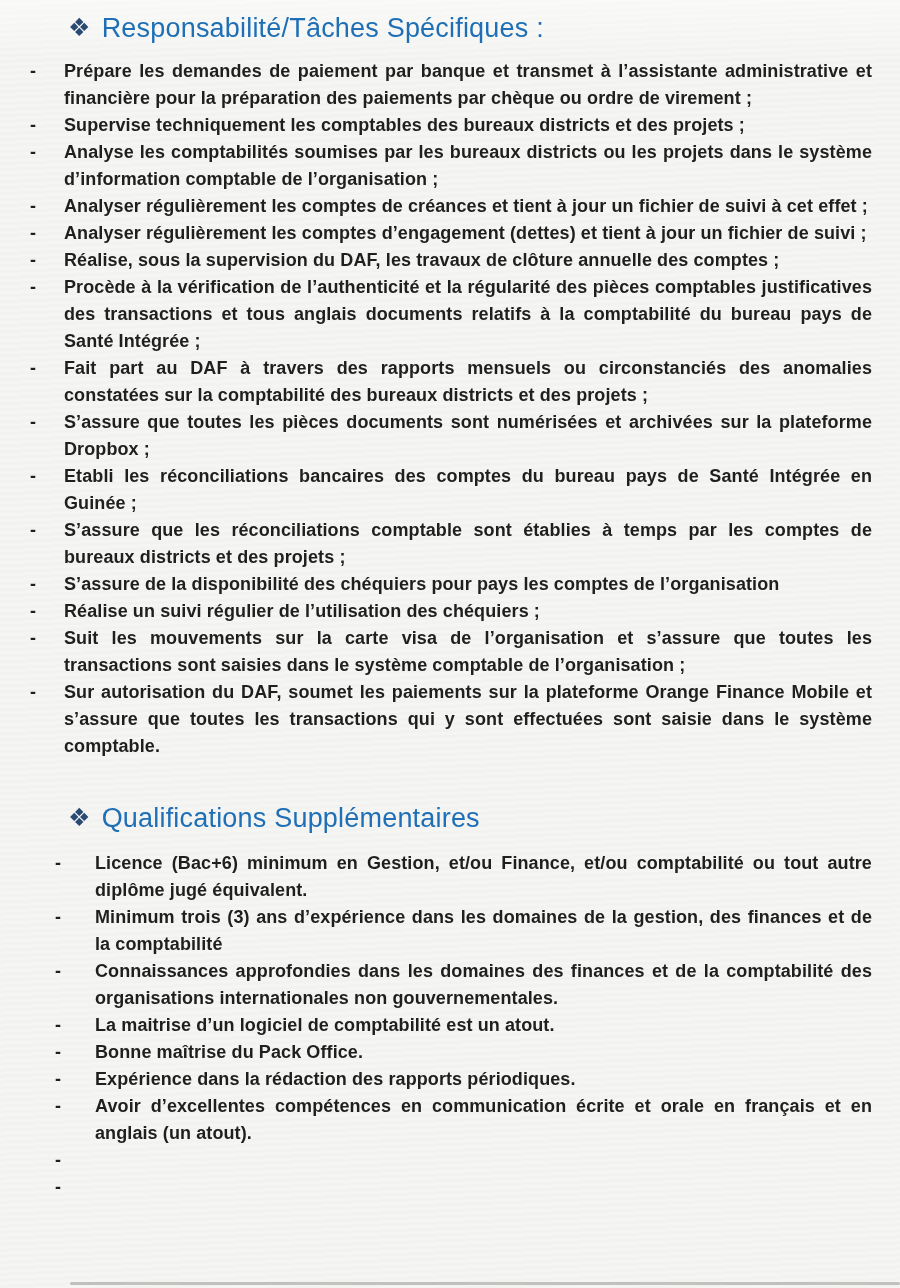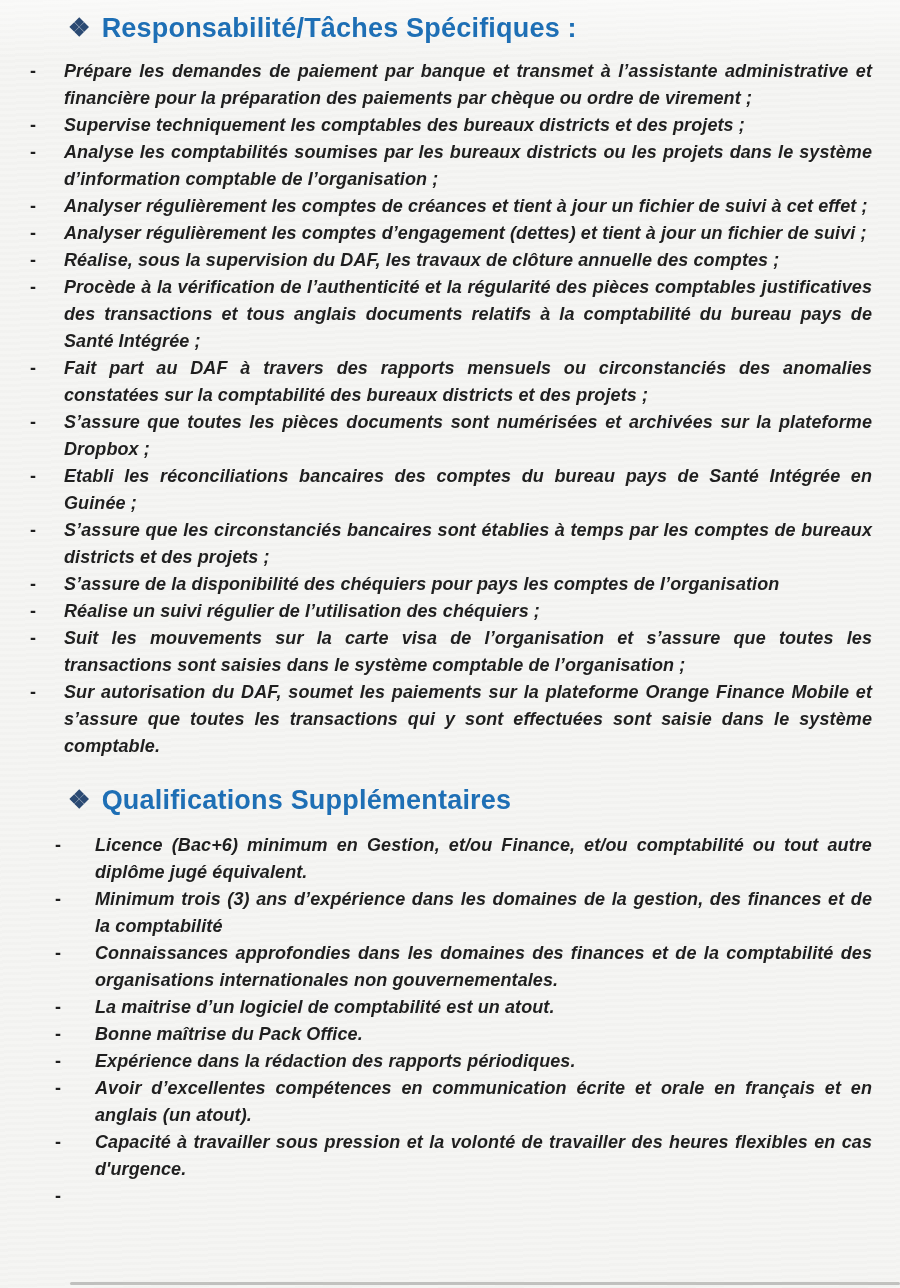--- a/index.html
+++ b/index.html
@@ -23,33 +23,33 @@
     box-sizing: border-box;
     
     background:
       linear-gradient(180deg, rgba(255,255,255,.5) 0%, rgba(255,255,255,0) 60px),
       repeating-linear-gradient(178deg, rgba(0,0,0,0.012) 0 3px, rgba(255,255,255,0.012) 3px 6px);
   }
   .section-heading {
     margin: 0 0 12px 68px;
     font-size: 27px;
     line-height: 36px;
-    font-weight: bold;
+    font-weight: normal;
     color: var(--heading-color, #1e6fb5);
     letter-spacing: 0.2px;
   }
   .section-heading .diamond {
     color: var(--diamond-color, #2b4a73);
     font-size: 25px;
     margin-right: 11px;
     position: relative;
     top: -1px;
   }
   .section + .section {
-    margin-top: 22px;
+    margin-top: 40px;
   }
   .bullet-list {
     margin: 0;
     padding: 0;
     list-style: none;
   }
   .item {
     display: flex;
     align-items: flex-start;
     font-size: 18px;
@@ -65,21 +65,20 @@
     text-align: left;
   }
   .section-idx-1 .item .dash {
     width: 95px;
     padding-left: 55px;
   }
   .item .item-text {
     flex: 1 1 auto;
     text-align: justify;
     text-justify: inter-word;
-    font-style: italic;
   }
   .section-idx-1 .bullet-list {
     margin-top: 14px;
   }
   .scan-artifact-line {
     position: absolute;
     left: 70px;
     right: 0;
     bottom: 3px;
     height: 3px;
@@ -140,21 +139,21 @@
     <span class="item-text">S’assure que toutes les pièces documents sont numérisées et archivées sur la plateforme Dropbox ;</span>
   </li>
 
   <li class="item">
     <span class="dash">-</span>
     <span class="item-text">Etabli les réconciliations bancaires des comptes du bureau pays de Santé Intégrée en Guinée ;</span>
   </li>
 
   <li class="item">
     <span class="dash">-</span>
-    <span class="item-text">S’assure que les circonstanciés bancaires sont établies à temps par les comptes de bureaux districts et des projets ;</span>
+    <span class="item-text">S’assure que les réconciliations comptable sont établies à temps par les comptes de bureaux districts et des projets ;</span>
   </li>
 
   <li class="item">
     <span class="dash">-</span>
     <span class="item-text">S’assure de la disponibilité des chéquiers pour pays les comptes de l’organisation</span>
   </li>
 
   <li class="item">
     <span class="dash">-</span>
     <span class="item-text">Réalise un suivi régulier de l’utilisation des chéquiers ;</span>
@@ -205,21 +204,20 @@
     <span class="item-text">Expérience dans la rédaction des rapports périodiques.</span>
   </li>
 
   <li class="item">
     <span class="dash">-</span>
     <span class="item-text">Avoir d’excellentes compétences en communication écrite et orale en français et en anglais (un atout).</span>
   </li>
 
   <li class="item">
     <span class="dash">-</span>
-    <span class="item-text">Capacité à travailler sous pression et la volonté de travailler des heures flexibles en cas d'urgence.</span>
   </li>
 
   <li class="item">
     <span class="dash">-</span>
   </li>
 </ul>
   </section>
 </div>
   <div class="scan-artifact-line"></div>
 </div>

